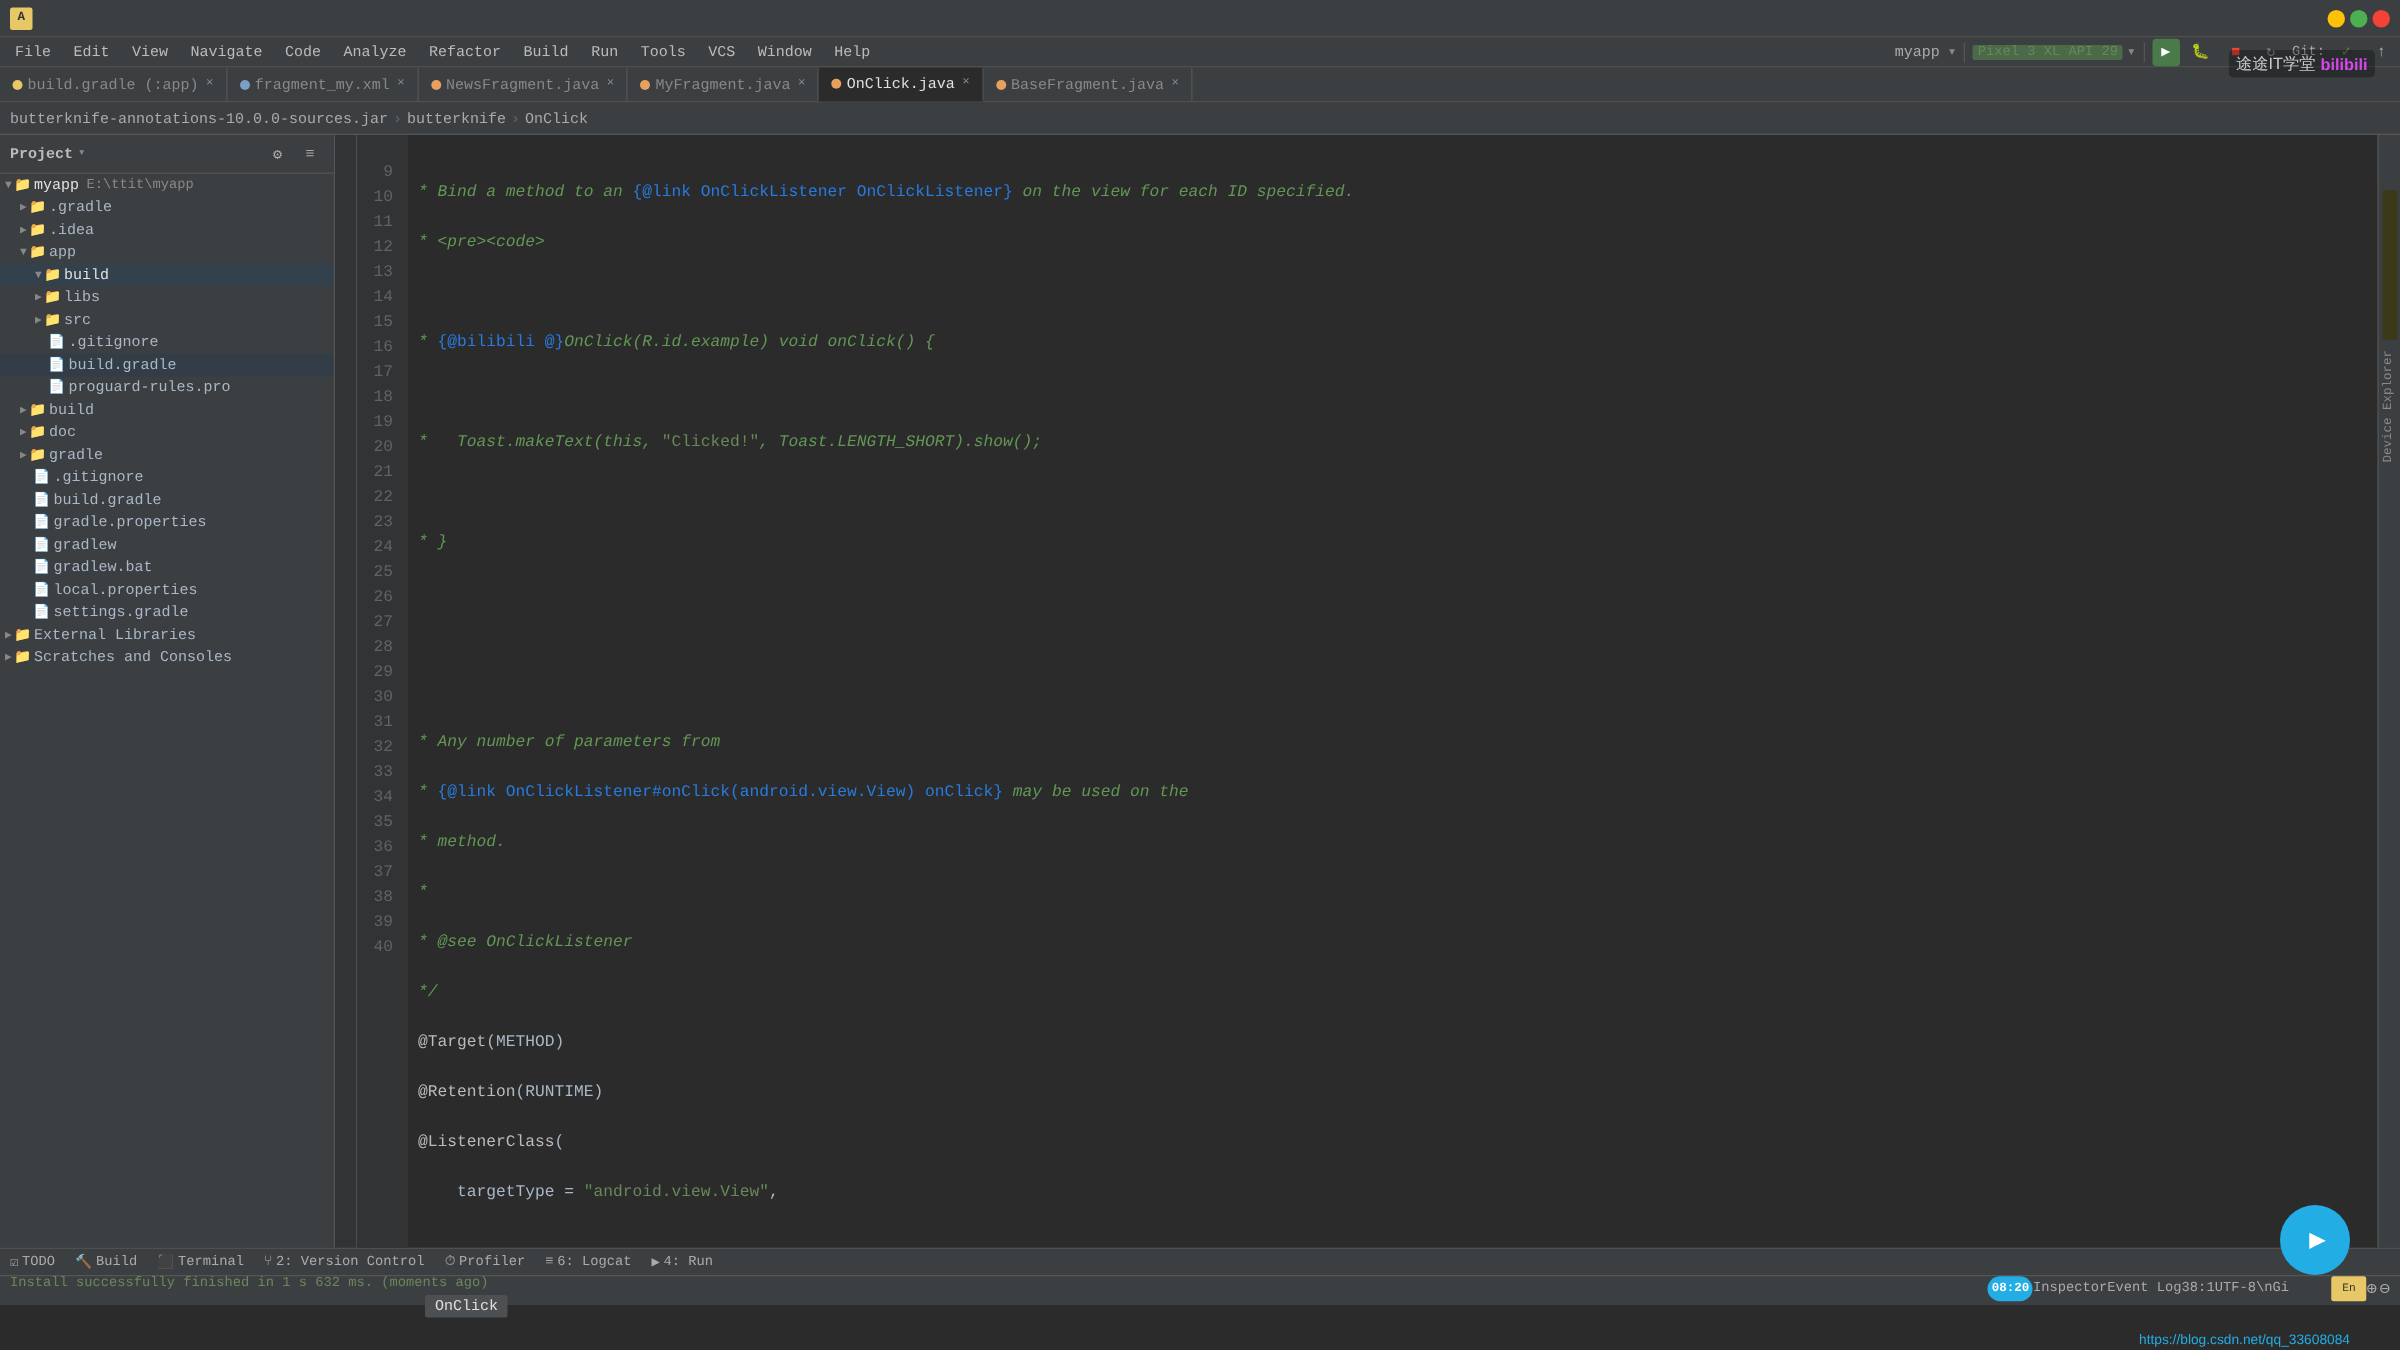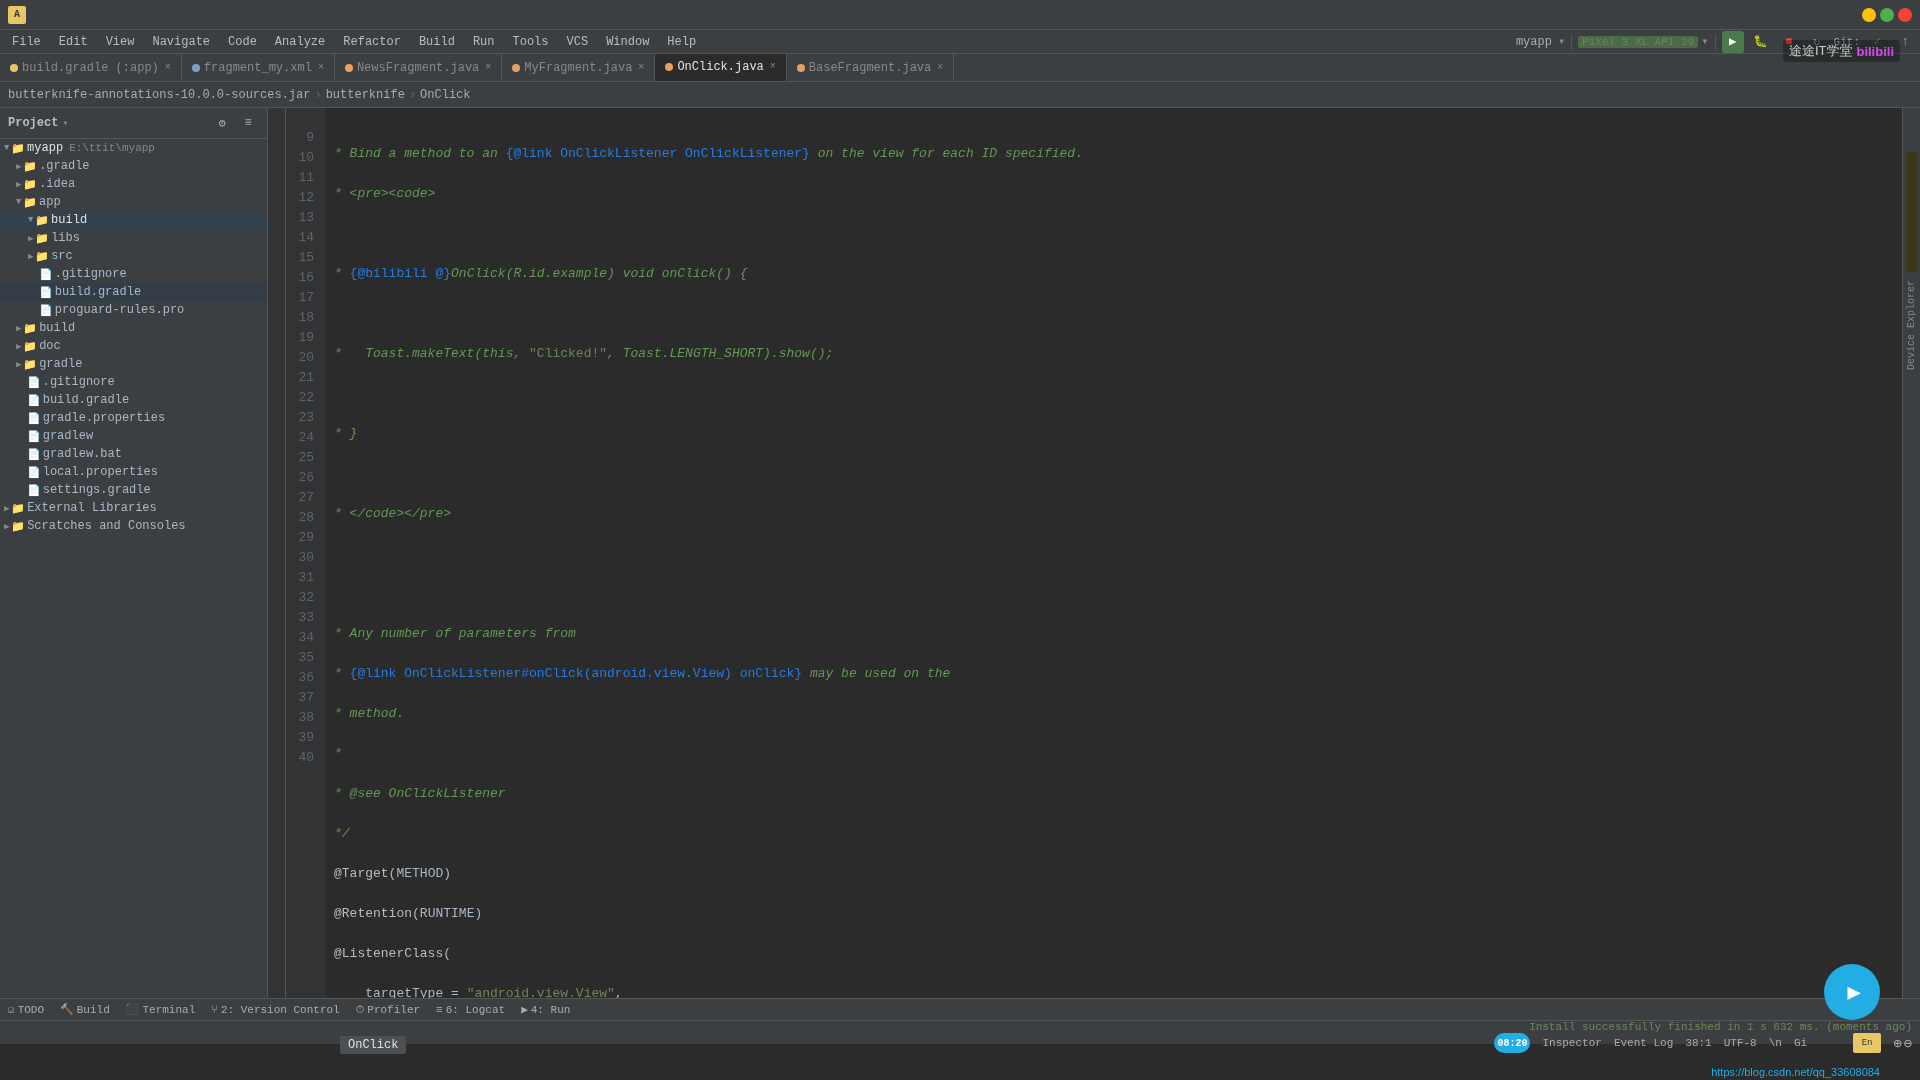--- a/index.html
+++ b/index.html
@@ -209,28 +209,27 @@
       cursor: pointer;
       color: #aaa;
     }
 
     
     #status-bar {
       height: 24px;
       background: #3c3f41;
       border-top: 1px solid #555;
       display: flex;
-      align-items: flex-end;
+      align-items: flex-start;
       padding: 0 8px;
       justify-content: space-between;
       font-size: 11px;
-      flex-direction: column;
     }
     .status-left { display: flex; align-items: center; gap: 8px; color: #aaa; }
-    .status-right { display: flex; align-items: center; gap: 12px; color: #aaa; }
+    .status-right { display: flex; align-items: center; color: #aaa; }
     .status-success { color: #6a8759; }
 
     
     #breadcrumb-bar {
       height: 26px;
       background: #3c3f41;
       border-bottom: 1px solid #555;
       display: flex;
       align-items: center;
       padding: 0 8px;
@@ -602,21 +601,20 @@
       <div id="code-content">
 <div class="code-line"><span class="c-javadoc">* Bind a method to an </span><span class="c-link">{@link OnClickListener OnClickListener}</span><span class="c-javadoc"> on the view for each ID specified.</span></div>
 <div class="code-line"><span class="c-javadoc">* &lt;pre&gt;&lt;code&gt;</span></div>
 <div class="code-line">&nbsp;</div>
 <div class="code-line"><span class="c-javadoc">* </span><span class="c-link">{@bilibili @}</span><span class="c-javadoc">OnClick(R.id.example) void onClick() {</span></div>
 <div class="code-line">&nbsp;</div>
 <div class="code-line"><span class="c-javadoc">*   Toast.makeText(this, </span><span class="c-string">"Clicked!"</span><span class="c-javadoc">, Toast.LENGTH_SHORT).show();</span></div>
 <div class="code-line">&nbsp;</div>
 <div class="code-line"><span class="c-javadoc">* }</span></div>
 <div class="code-line">&nbsp;</div>
-<div class="code-line"><span class="c-javadoc">* &lt;/code&gt;&lt;/pre&gt;</span></div>
 <div class="code-line">&nbsp;</div>
 <div class="code-line">&nbsp;</div>
 <div class="code-line"><span class="c-javadoc">* Any number of parameters from</span></div>
 <div class="code-line"><span class="c-javadoc">* </span><span class="c-link">{@link OnClickListener#onClick(android.view.View) onClick}</span><span class="c-javadoc"> may be used on the</span></div>
 <div class="code-line"><span class="c-javadoc">* method.</span></div>
 <div class="code-line"><span class="c-javadoc">*</span></div>
 <div class="code-line"><span class="c-javadoc">* @see OnClickListener</span></div>
 <div class="code-line"><span class="c-javadoc">*/</span></div>
 <div class="code-line"><span class="c-annotation">@Target</span><span class="c-plain">(</span><span class="c-plain">METHOD</span><span class="c-plain">)</span></div>
 <div class="code-line"><span class="c-annotation">@Retention</span><span class="c-plain">(</span><span class="c-plain">RUNTIME</span><span class="c-plain">)</span></div>

